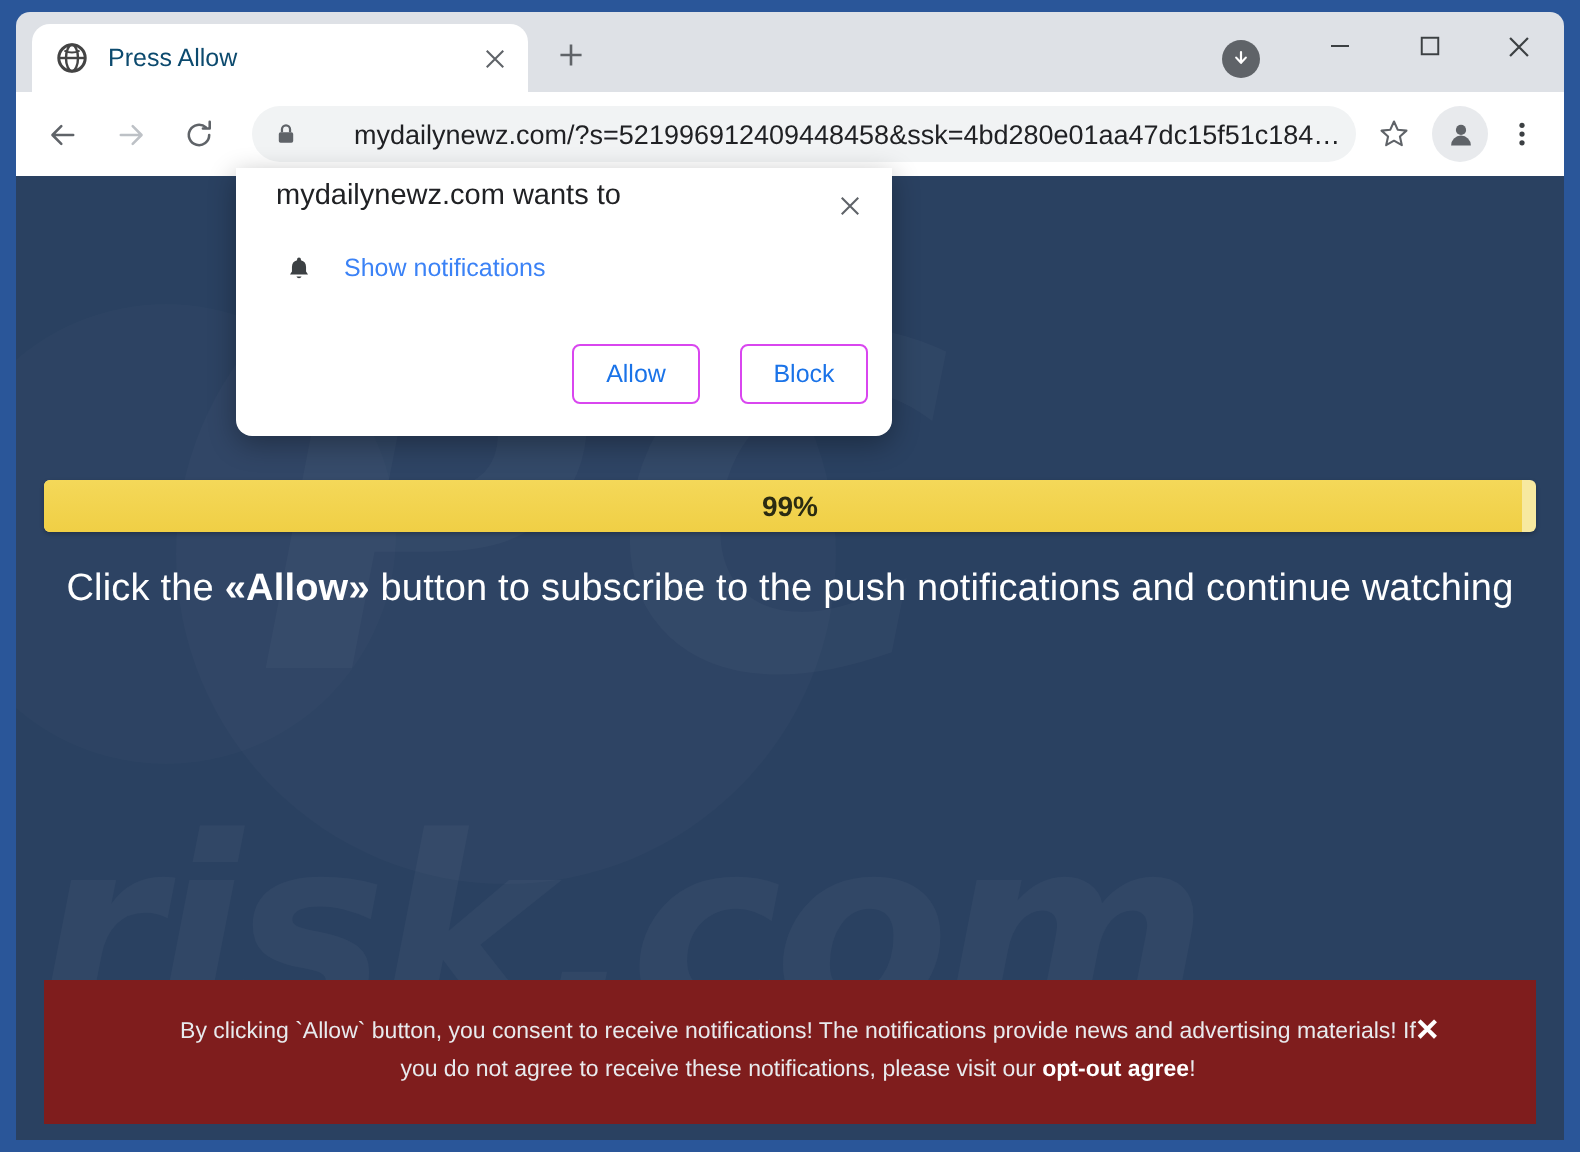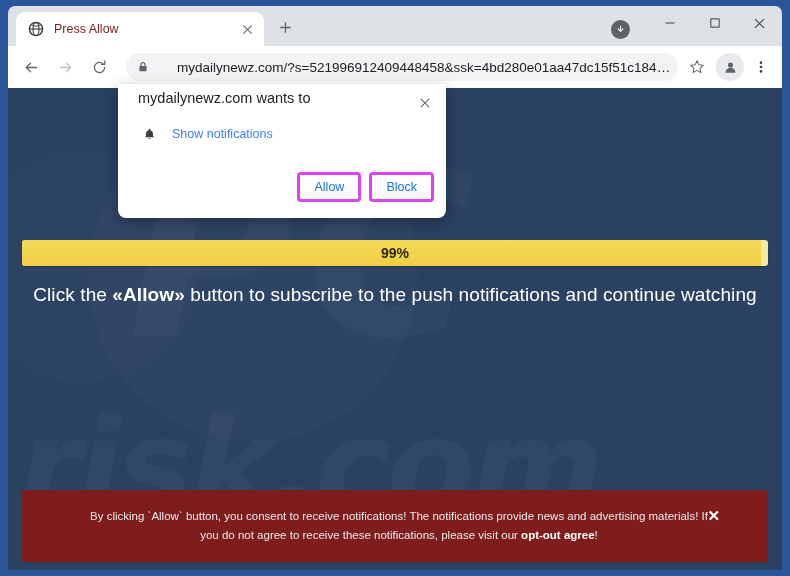--- a/index.html
+++ b/index.html
@@ -42,21 +42,21 @@
   }
   .tab-favicon {
     width: 16px; height: 16px;
     flex: 0 0 16px;
     margin-right: 10px;
     display: block;
   }
   .tab-title {
     flex: 1;
     font-size: 12.5px;
-    color: #7f1d1d;
+    color: #0c4a6e;
     white-space: nowrap;
     overflow: hidden;
     text-overflow: ellipsis;
   }
   .tab-close {
     width: 18px; height: 18px;
     flex: 0 0 18px;
     display: flex; align-items: center; justify-content: center;
     color: #5f6368;
   }
@@ -310,26 +310,26 @@
     position: absolute;
     right: 12px; bottom: 16px;
     display: flex;
     gap: 8px;
   }
   .perm-btn {
     min-width: 64px;
     height: 30px;
     padding: 0 14px;
     background: #ffffff;
-    border: 3px solid #d946ef;
+    border: 1px solid #d946ef;
     border-radius: 4px;
     font-size: 12.5px;
     font-family: "Liberation Sans", sans-serif;
     color: #1a73e8;
-    display: flex; align-items: center; justify-content: center;
+    display: flex; align-items: center; justify-content: center; margin-left: 12px;
   }
 </style>
 </head>
 <body>
 
 <div class="window">
 
   <div class="tabstrip">
 
     <div class="tab">

